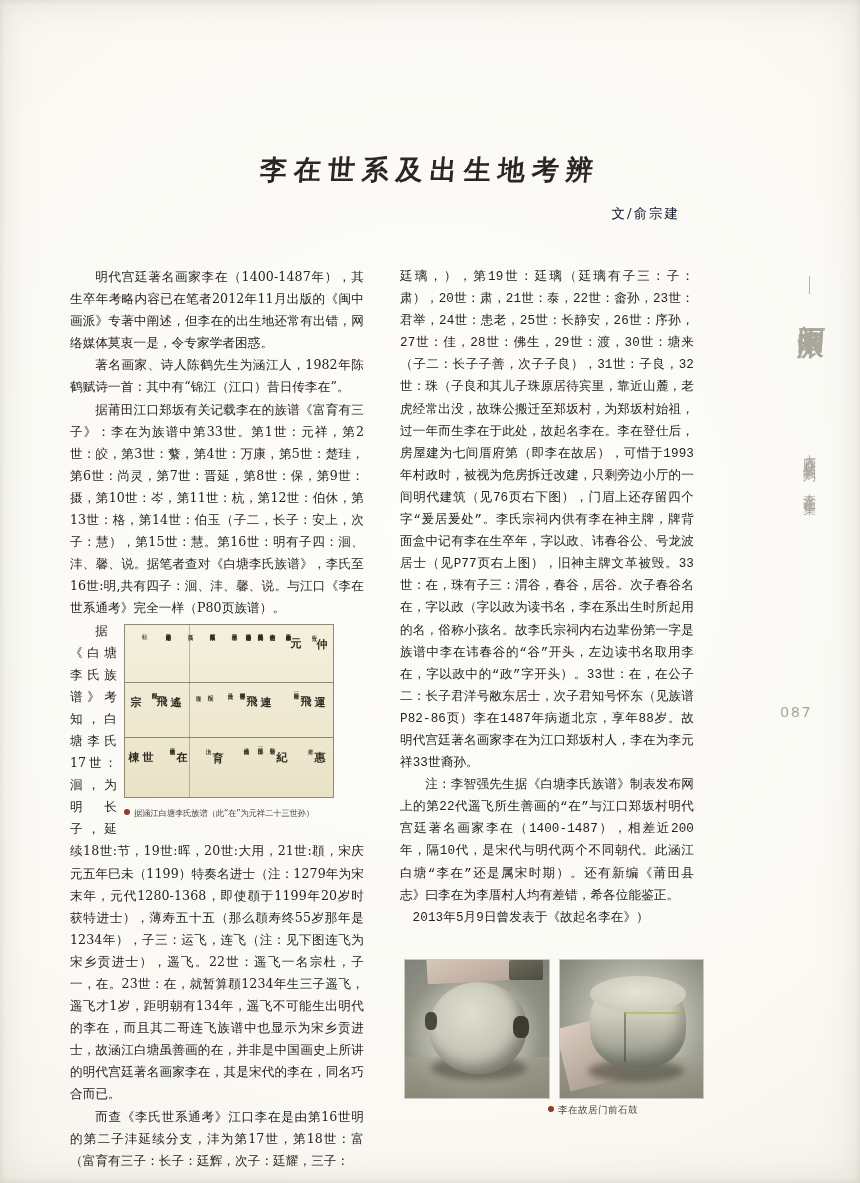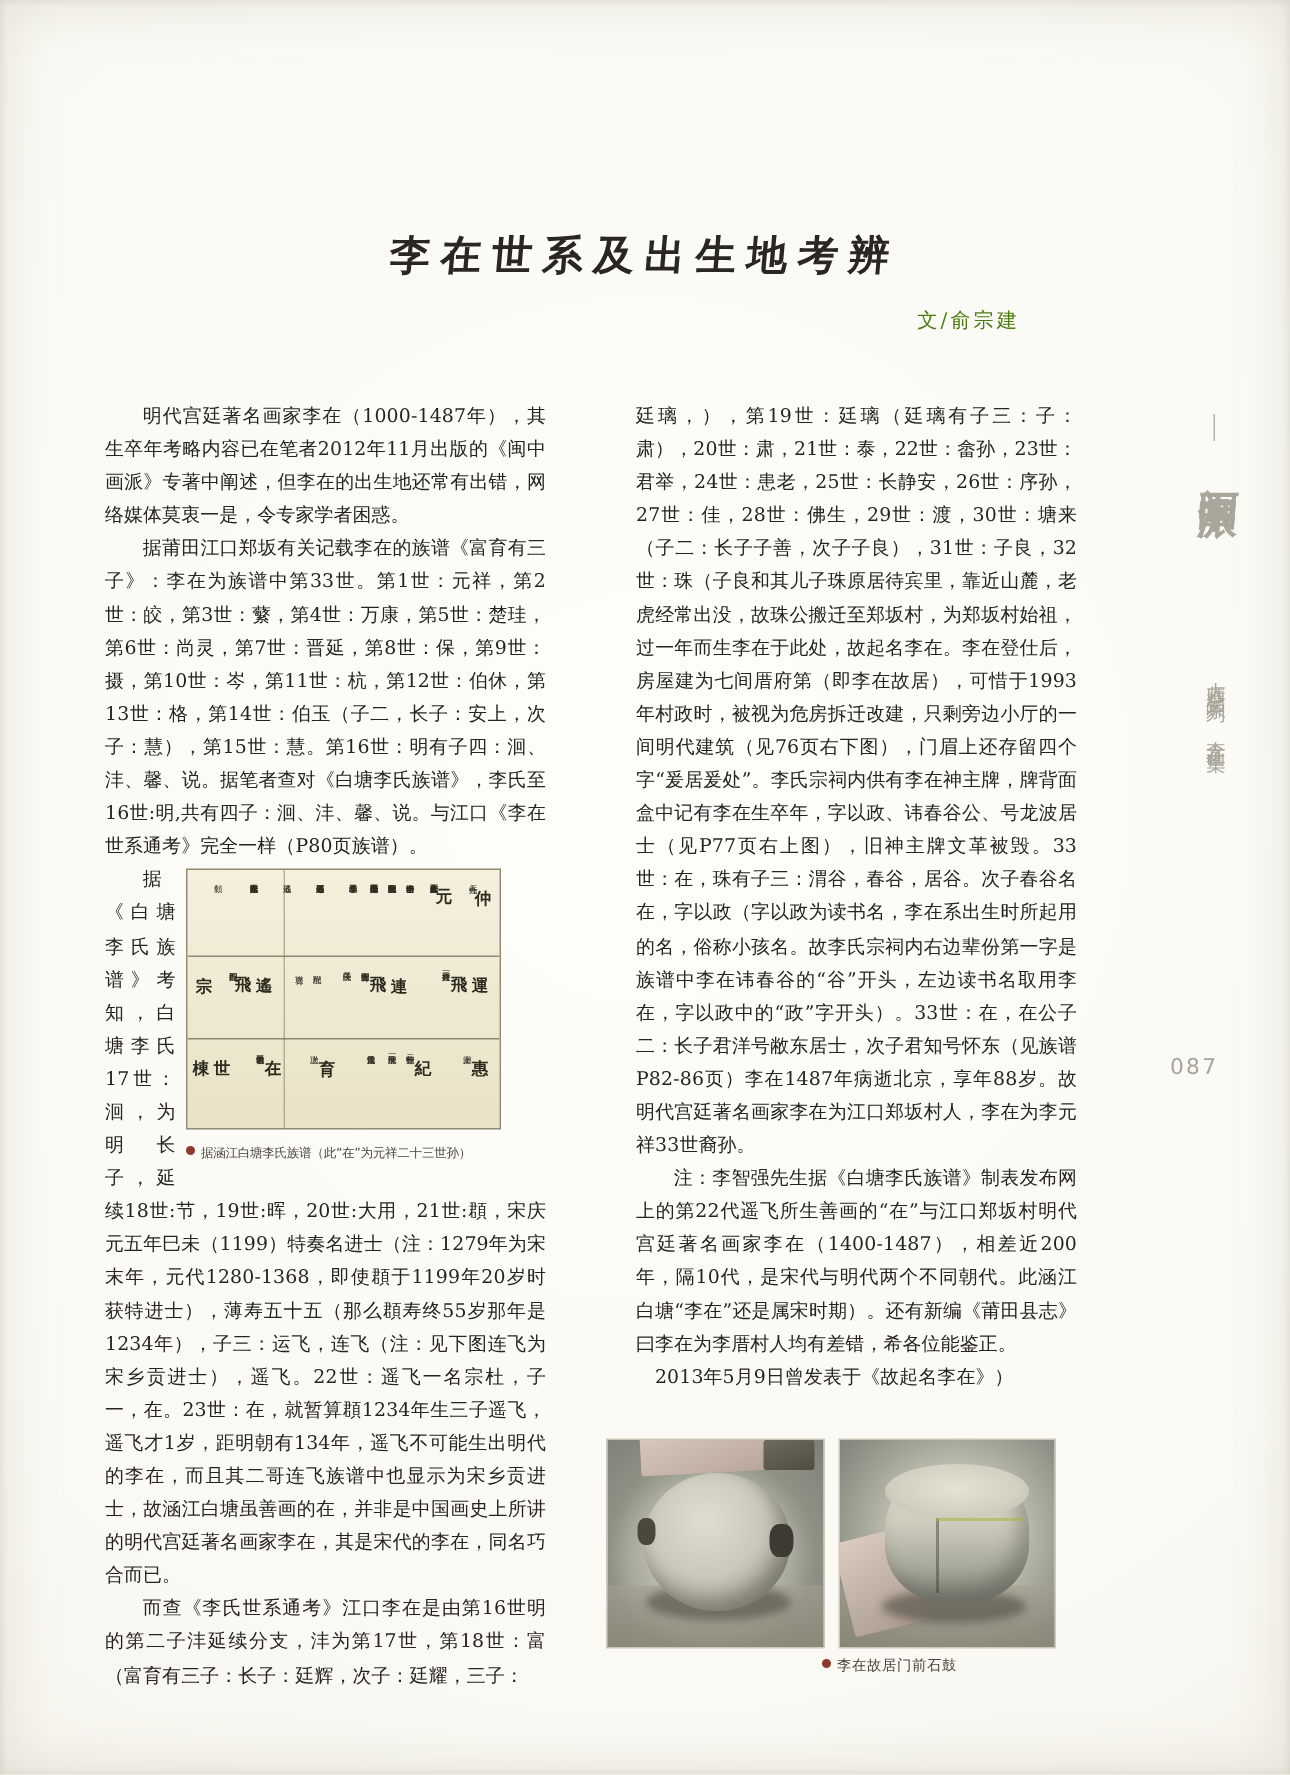--- a/index.html
+++ b/index.html
@@ -29,36 +29,36 @@
     text-align:center;
     font-family:"DejaVu Serif","Liberation Serif",serif;
     font-size:27px;letter-spacing:7px;
     color:#2a2722;
     font-weight:600;
     transform:skewX(-5deg);
   }
   #byline{
     position:absolute;right:180px;top:205px;
     font-family:"DejaVu Serif","Liberation Serif",serif;
-    font-size:13.5px;letter-spacing:2px;color:#4d7c0f;
+    font-size:13.5px;letter-spacing:2px;color:#0f172a;
   }
 
   
   .col{
     position:absolute;top:266px;width:294px;
     font-family:"DejaVu Serif","Liberation Serif",serif;
     font-size:12.6px;
     line-height:22.1px;
     color:#262320;
     text-align:justify;
     text-justify:inter-character;
     letter-spacing:.1px;
   }
   #col-left{left:70px;}
-  #col-right{left:424px;}
+  #col-right{left:400px;font-family:Liberation Mono, monospace;}
   .col p{margin:0;text-indent:2em;}
   .col p.noind{text-indent:0;}
 
   
   #fig-genealogy{
     float:right;
     width:240px;
     margin:4px 0 2px 7px;
     shape-outside:margin-box;
   }
@@ -139,21 +139,22 @@
 <body>
 
 <div id="page"></div>
 
 <div class="content">
 
   <div id="title">李在世系及出生地考辨</div>
   <div id="byline">文/俞宗建</div>
 
   <div class="col" id="col-left">
-    <p>明代宫廷著名画家李在（1000-1487年），其生卒年考略内容已在笔者2012年11月出版的《闽中画派》专著中阐述，但李在的出生地还常有出错，网络媒体莫衷一是，令专家学者困惑。</p>
+    <p>明代宫廷著名画家李在（1400-1487年），其生卒年考略内容已在笔者2012年11月出版的《闽中画派》专著中阐述，但李在的出生地还常有出错，网络媒体莫衷一是，令专家学者困惑。</p>
+    <p>著名画家、诗人陈鹤先生为涵江人，1982年陈鹤赋诗一首：其中有“锦江（江口）昔日传李在”。</p>
     <p>据莆田江口郑坂有关记载李在的族谱《富育有三子》：李在为族谱中第33世。第1世：元祥，第2世：皎，第3世：蘩，第4世：万康，第5世：楚珪，第6世：尚灵，第7世：晋延，第8世：保，第9世：摄，第10世：岑，第11世：杭，第12世：伯休，第13世：格，第14世：伯玉（子二，长子：安上，次子：慧），第15世：慧。第16世：明有子四：洄、沣、馨、说。据笔者查对《白塘李氏族谱》，李氏至16世:明,共有四子：洄、沣、馨、说。与江口《李在世系通考》完全一样（P80页族谱）。</p>
 
     <div id="fig-genealogy">
       <div class="genimg">
         <div class="hline" style="top:57px"></div>
         <div class="hline" style="top:112px"></div>
         <div class="vline" style="left:64px"></div>
 
         <div class="gcol gbig" style="right:6px;top:4px;">仲</div>
         <div class="gcol gsml" style="right:16px;top:6px;height:48px;">行二十九</div>

